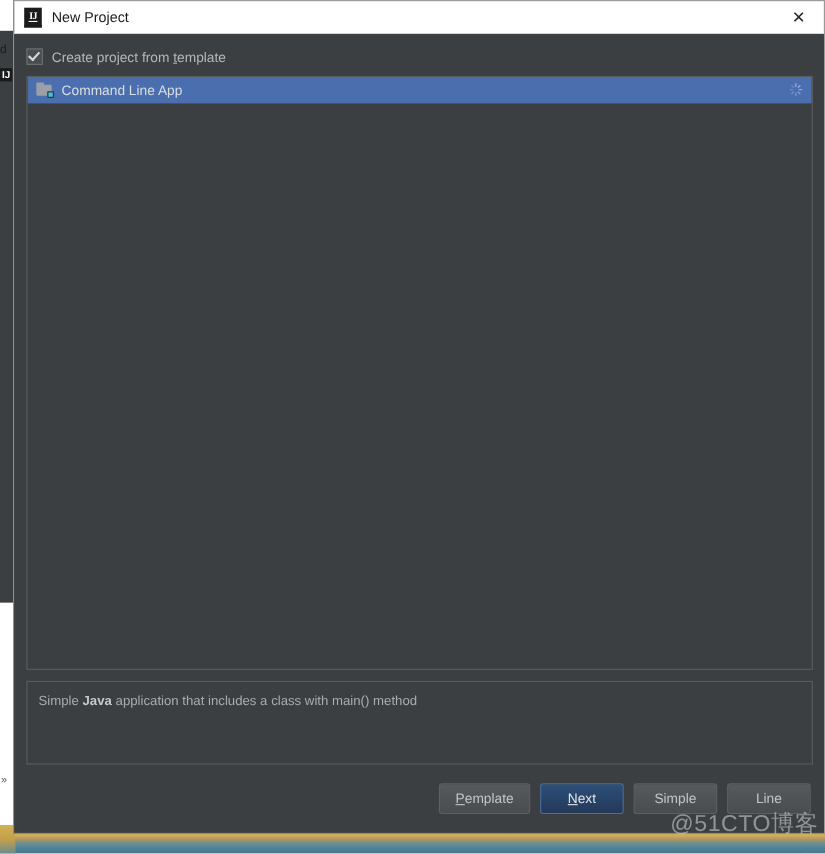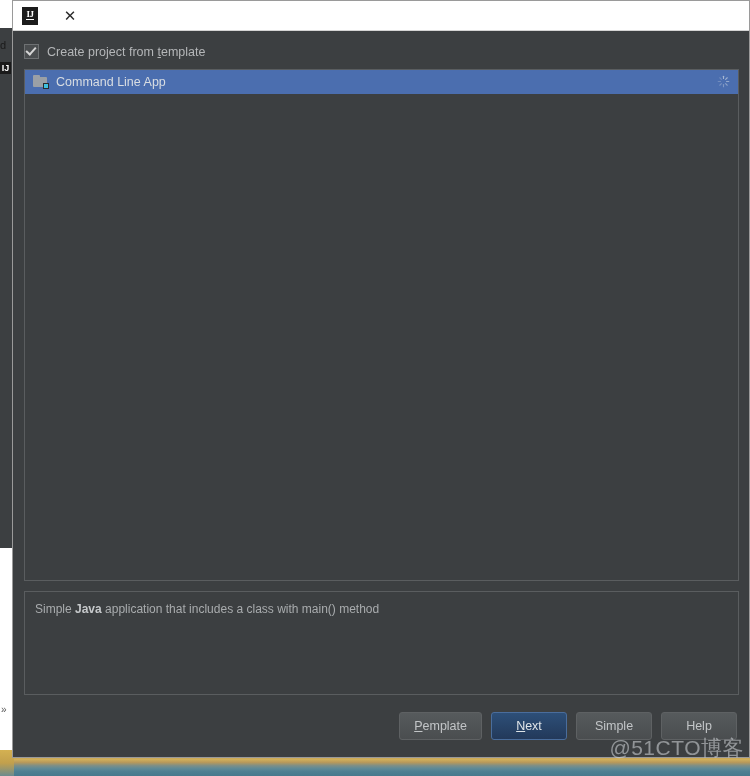--- a/index.html
+++ b/index.html
@@ -315,21 +315,21 @@
     right: 8px;
     top: 5px;
     width: 13px;
     height: 13px;
     opacity: 0.75;
   }
 
   
   .desc-panel {
     margin: 10px 10px 0 11px;
-    height: 104px;
+    height: 76px;
     background: #3c3f41;
     border: 1px solid #5a5d5f;
     padding: 9px 10px;
     box-sizing: border-box;
     flex: 0 0 auto;
   }
   .desc-text {
     font-size: 12px;
     color: #a9acae;
     line-height: 1.4;
@@ -404,20 +404,21 @@
     <div class="wallpaper"></div>
     <div class="wallpaper-left"></div>
   </div>
 
   <div class="dialog">
 
     <div class="titlebar">
       <div class="title-icon">
           <span>IJ</span>
         </div>
+      <div class="title-text">New Project</div>
       <div class="title-close">✕</div>
     </div>
 
     <div class="dialog-body">
 
       <div class="checkbox-row">
         <div class="checkbox-box"></div>
         <div class="checkbox-label"><span>Create project from </span><span class="mnem">t</span><span>emplate</span></div>
       </div>
 
@@ -451,21 +452,21 @@
       <div class="button-bar">
         <div class="btn">
             <span class="mnem">P</span>
             <span>emplate</span>
           </div>
         <div class="btn primary">
             <span class="mnem">N</span>
             <span>ext</span>
           </div>
         <div class="btn">Simple</div>
-        <div class="btn">Help</div>
+        <div class="btn">Line</div>
       </div>
 
     </div>
   </div>
 
   <div class="watermark">@51CTO博客</div>
 
 </div>
 
 </body></html>

